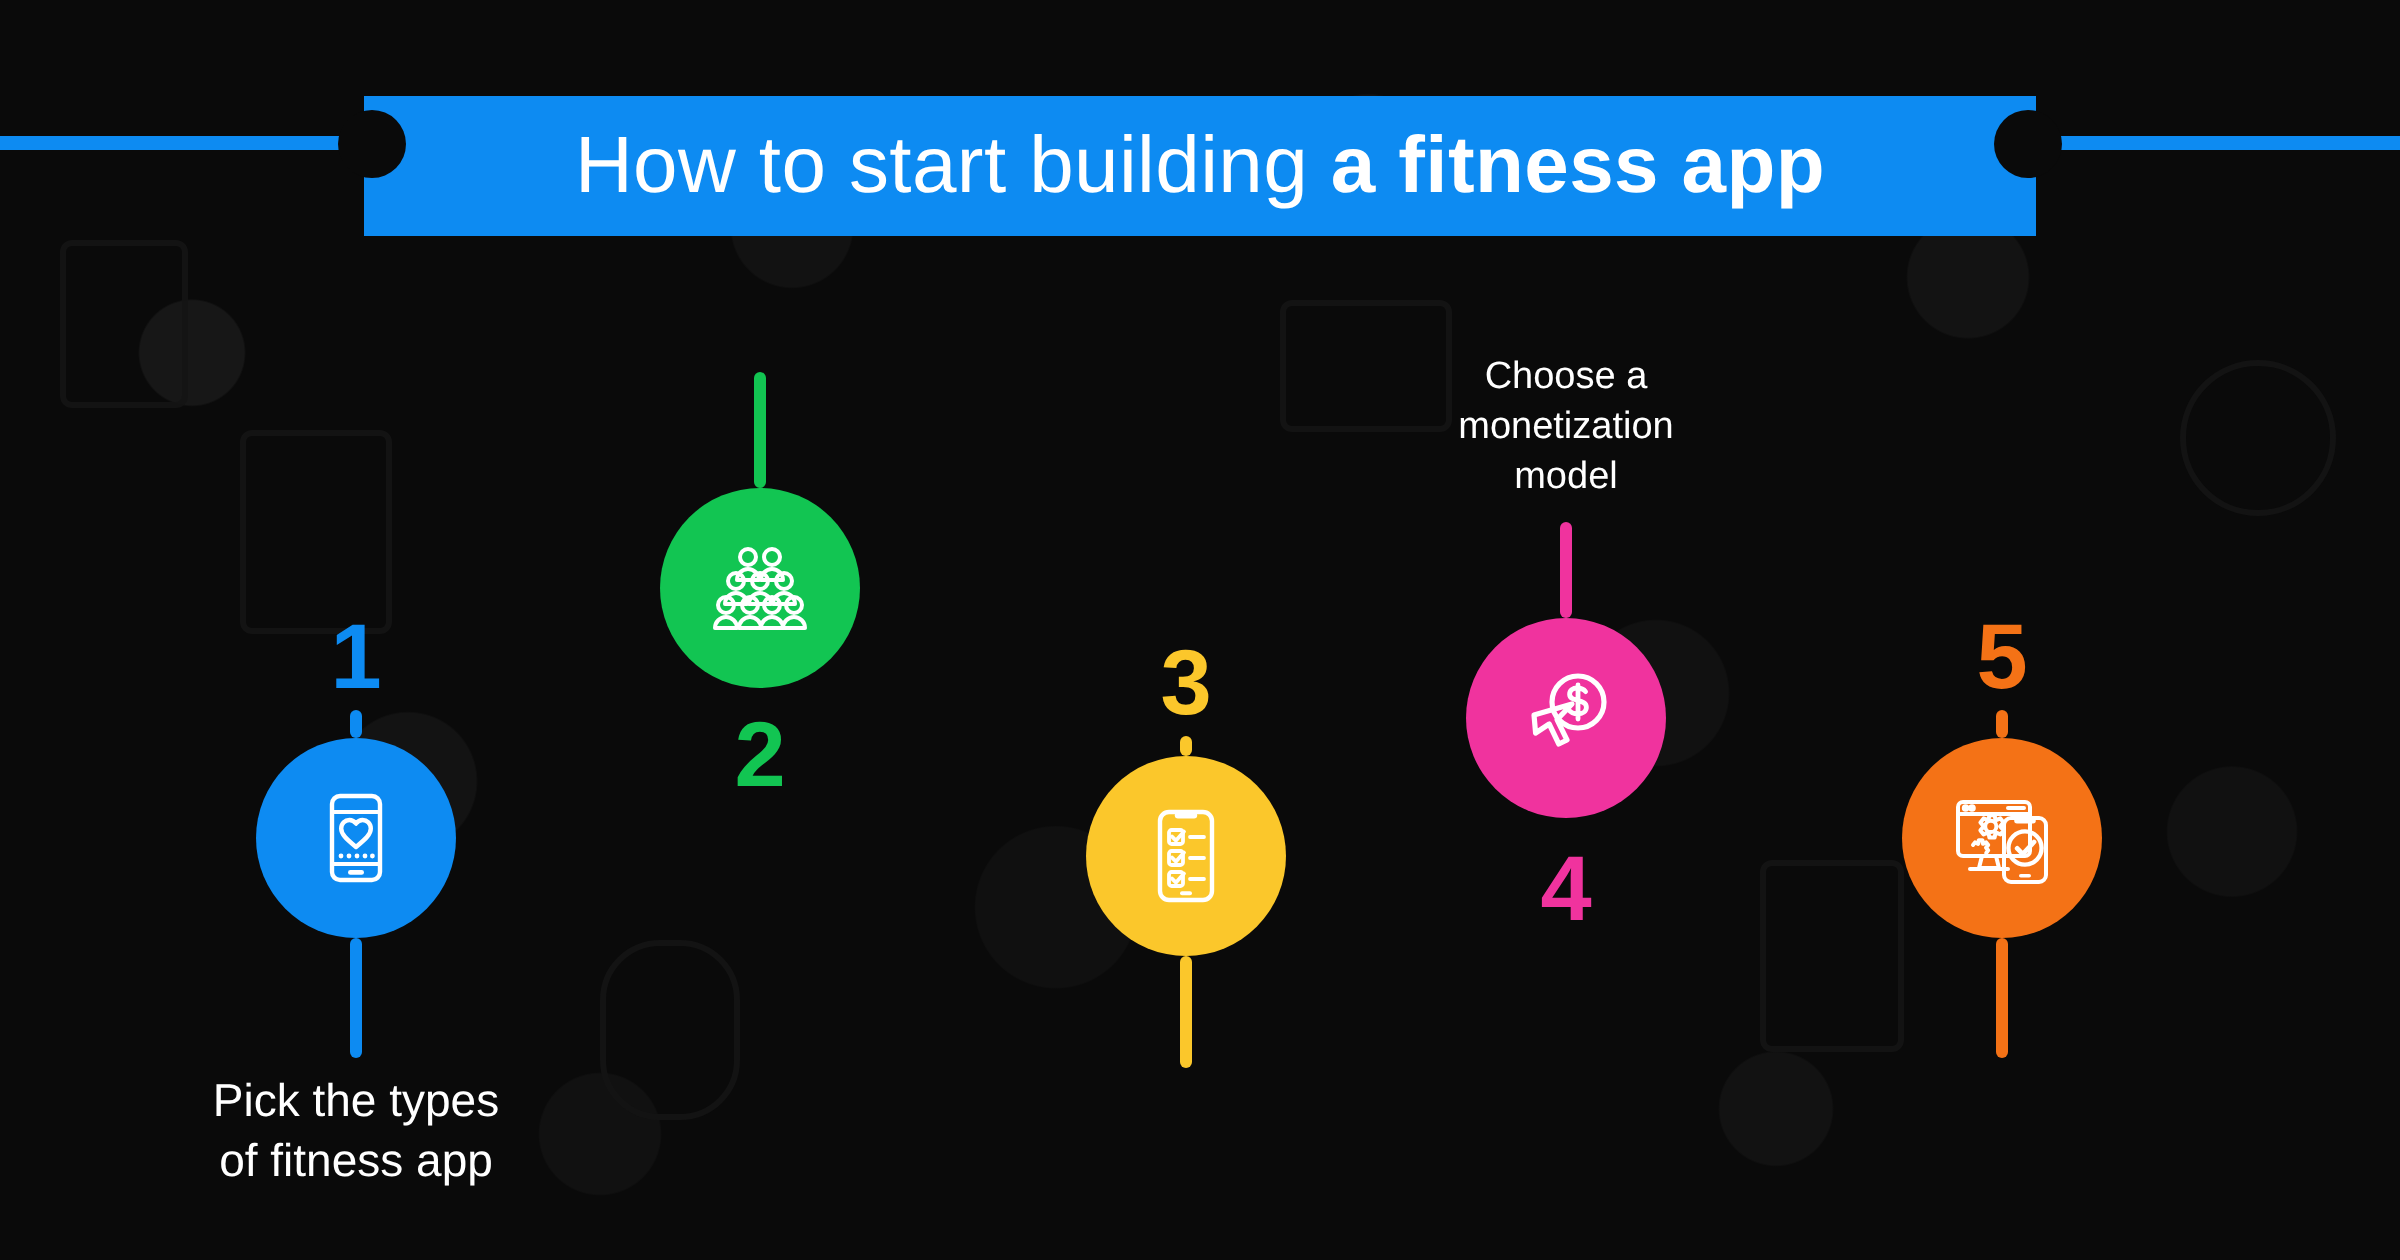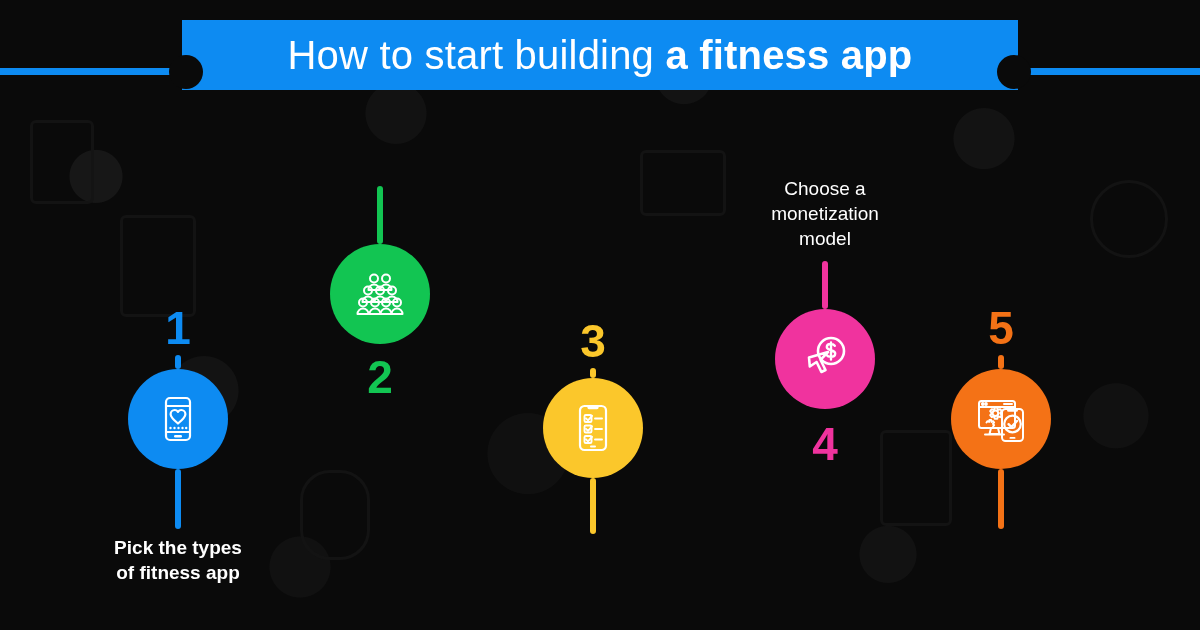--- a/index.html
+++ b/index.html
@@ -42,21 +42,21 @@
   }
   .rule-left{left:0;width:205px;}
   .rule-right{right:0;width:205px;}
   .notch{
     position:absolute;top:55px;width:34px;height:34px;border-radius:50%;
     background:#0a0a0a;z-index:3;
   }
   .notch-left{left:169px;}
   .notch-right{left:997px;}
   .banner{
-    position:absolute;left:182px;top:20px;width:836px;height:70px;
+    position:absolute;left:182px;top:48px;width:836px;height:70px;
     background:#0d8bf2;z-index:2;
     display:flex;align-items:center;justify-content:center;
   }
   .banner-title{
     font-size:40px;color:#ffffff;white-space:nowrap;letter-spacing:.2px;
     font-weight:400;
   }
   .banner-title .accent{font-weight:700;}
   
   .step{
@@ -69,21 +69,21 @@
     position:relative;z-index:2;flex:0 0 auto;
   }
   .num{
     font-size:46px;font-weight:700;line-height:1;
   }
   .stem{width:6px;border-radius:3px;}
   .caption{
     color:#ffffff;font-size:19px;line-height:1.32;text-align:center;
     white-space:pre-line;
   }
-  .caption.bold{font-weight:700;font-size:19px;}
+  .caption.bold{font-weight:400;font-size:23px;}
 </style>
 </head>
 <body>
 
 <div id="canvas">
 
   <div class="bg-texture"></div>
   <div class="bg-glyph" style="left:30px;top:120px;width:58px;height:78px;"></div>
   <div class="bg-glyph" style="left:120px;top:215px;width:70px;height:96px;"></div>
   <div class="bg-glyph" style="left:300px;top:470px;width:64px;height:84px;border-radius:30px;"></div>
@@ -168,21 +168,21 @@
           <line x1="30" y1="29" x2="37" y2="29"></line>
           <rect x="19.5" y="36" width="7" height="7" rx="1.3"></rect>
             <path d="M21 39.3 l2 2 4-4.5"></path>
           <line x1="30" y1="39.5" x2="37" y2="39.5"></line>
         </g>
       </svg>
     </div>
     <div class="stem" style="height:56px;background:#fbc72b;"></div>
   </div>
 
-  <div class="step" style="left:710px;top:176px;">
+  <div class="step" style="left:668px;top:176px;">
     <div class="caption">Choose a
 monetization
 model</div>
     <div class="stem" style="height:48px;background:#f0339e;margin-top:10px;"></div>
     <div class="circle" style="background:#f0339e;">
       <svg width="58" height="58" viewBox="0 0 58 58">
         <circle cx="35" cy="21" r="13" fill="none" stroke="#fff" stroke-width="2.6"></circle>
         <path d="M35 12.5 v17 M38.8 15.8 c-1-1.3-2.6-1.8-4.2-1.8-2.2 0-3.8 1.2-3.8 3.1 0 4.3 8.4 1.9 8.4 6.5 0 2.1-1.9 3.3-4.3 3.3-1.9 0-3.6-.7-4.6-2.1" fill="none" stroke="#fff" stroke-width="2.4" stroke-linecap="round"></path>
         <path d="M13 27.5 L32 22 L24.5 29.8 L29.5 40 L25.4 42 L20.6 32 L13.8 36.5 z" fill="none" stroke="#fff" stroke-width="2.6" stroke-linejoin="round"></path>
       </svg>

